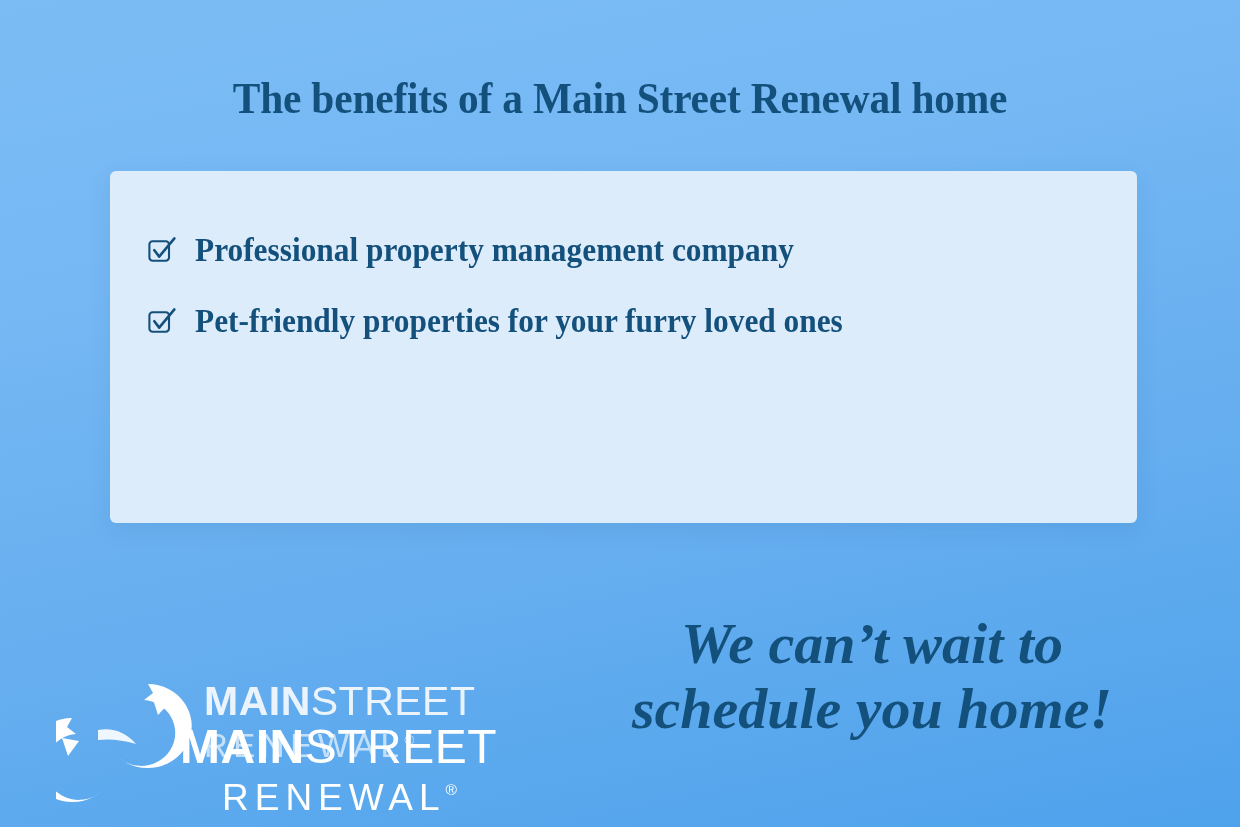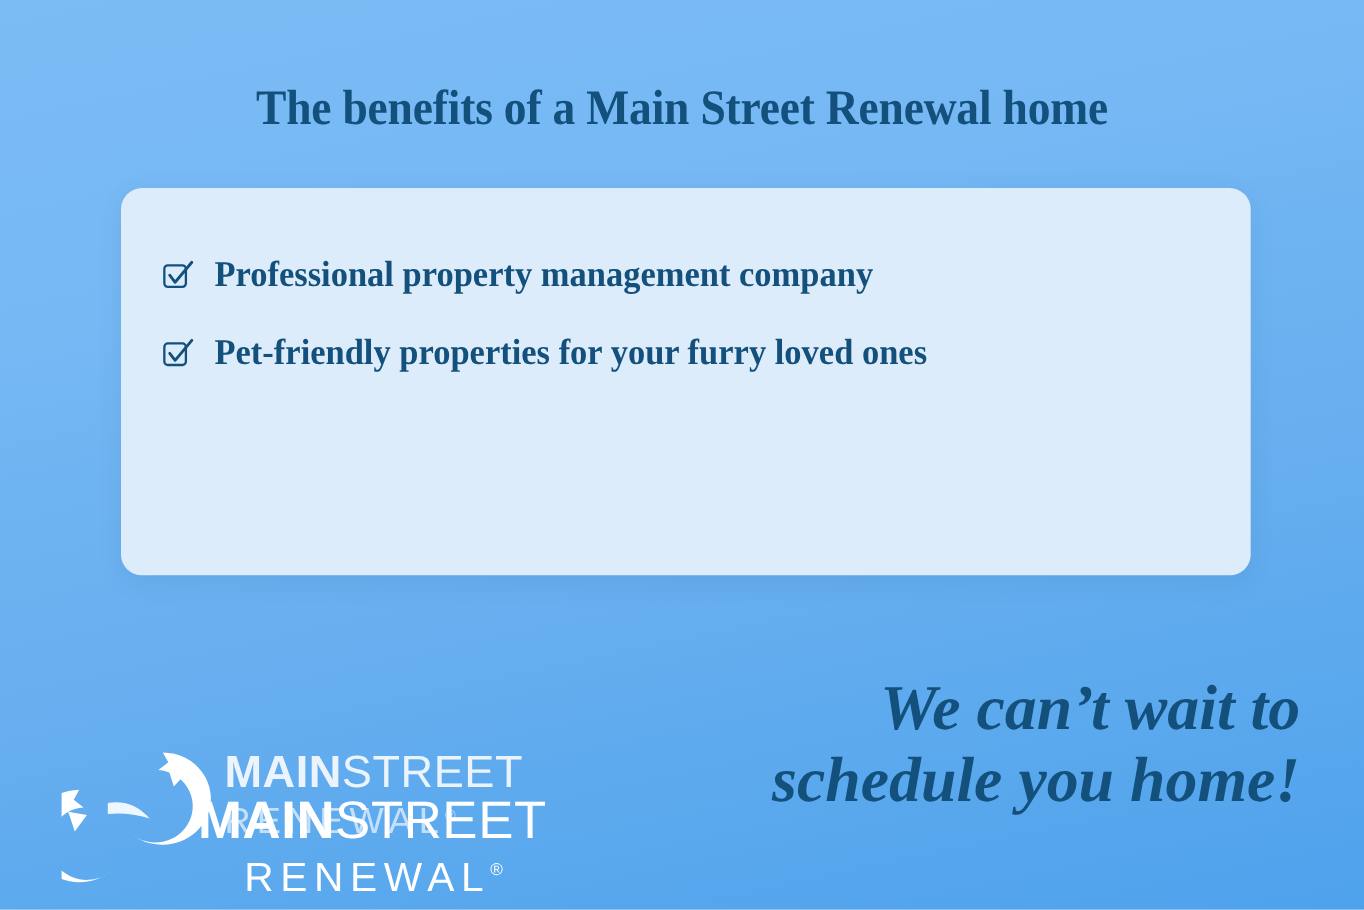--- a/index.html
+++ b/index.html
@@ -31,21 +31,21 @@
   }
 
   
   .card {
     position:absolute;
     left:110px;
     top:171px;
     width:1027px;
     height:352px;
     background:#dcecfa;
-    border-radius:19px;
+    border-radius:6px;
     box-shadow: 0 6px 22px rgba(30,80,130,0.10);
     padding: 44px 0 0 0;
   }
 
   .benefit-list { list-style:none; }
 
   .benefit-item {
     display:flex;
     align-items:center;
     height:71px;
@@ -125,21 +125,21 @@
     position:absolute;
     left:562px;
     top:612px;
     width:620px;
     font-family:"Liberation Serif", serif;
     font-style:italic;
     font-weight:700;
     font-size:58px;
     line-height:1.12;
     color:#14507c;
-    text-align:right;
+    text-align:center;
   }
   .tagline .tl2 { display:block; }
 </style>
 </head>
 <body>
 
 <div class="title">The benefits of a Main Street Renewal home</div>
 
 <div class="card">
   <ul class="benefit-list">

